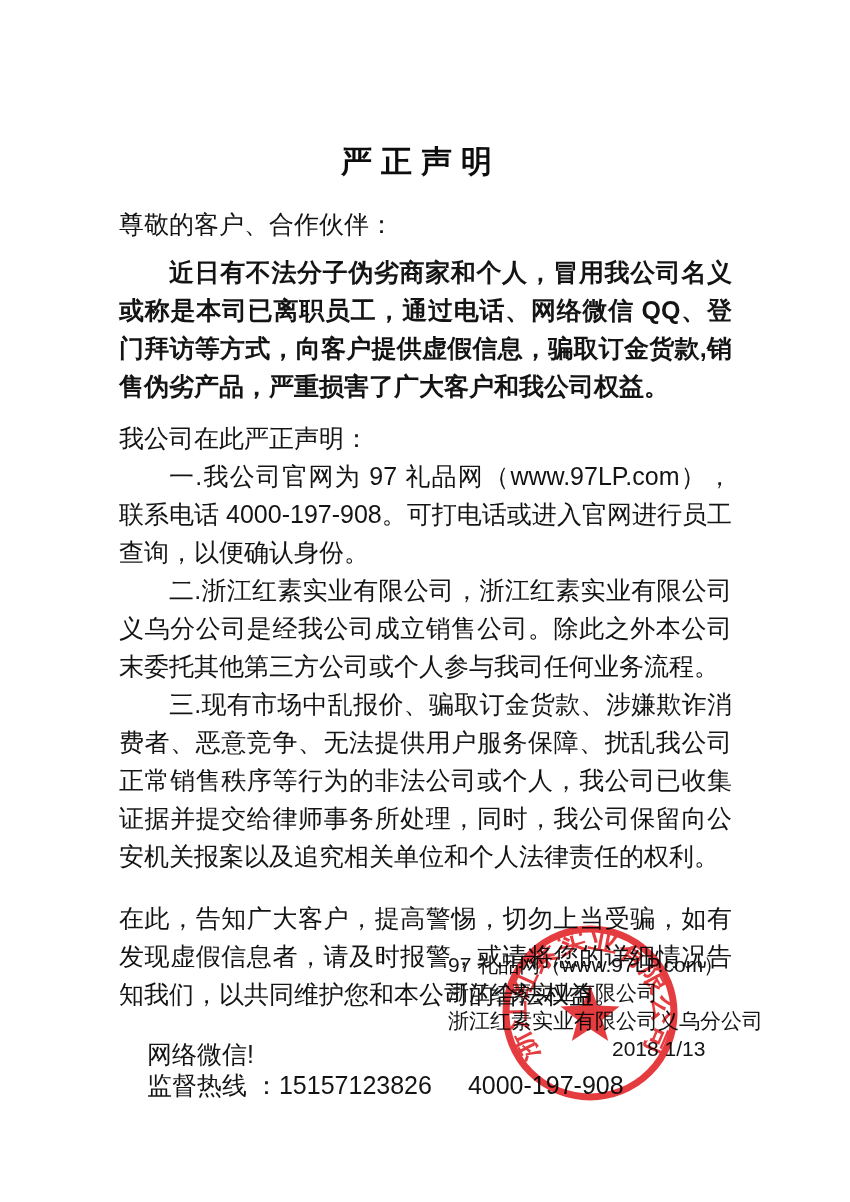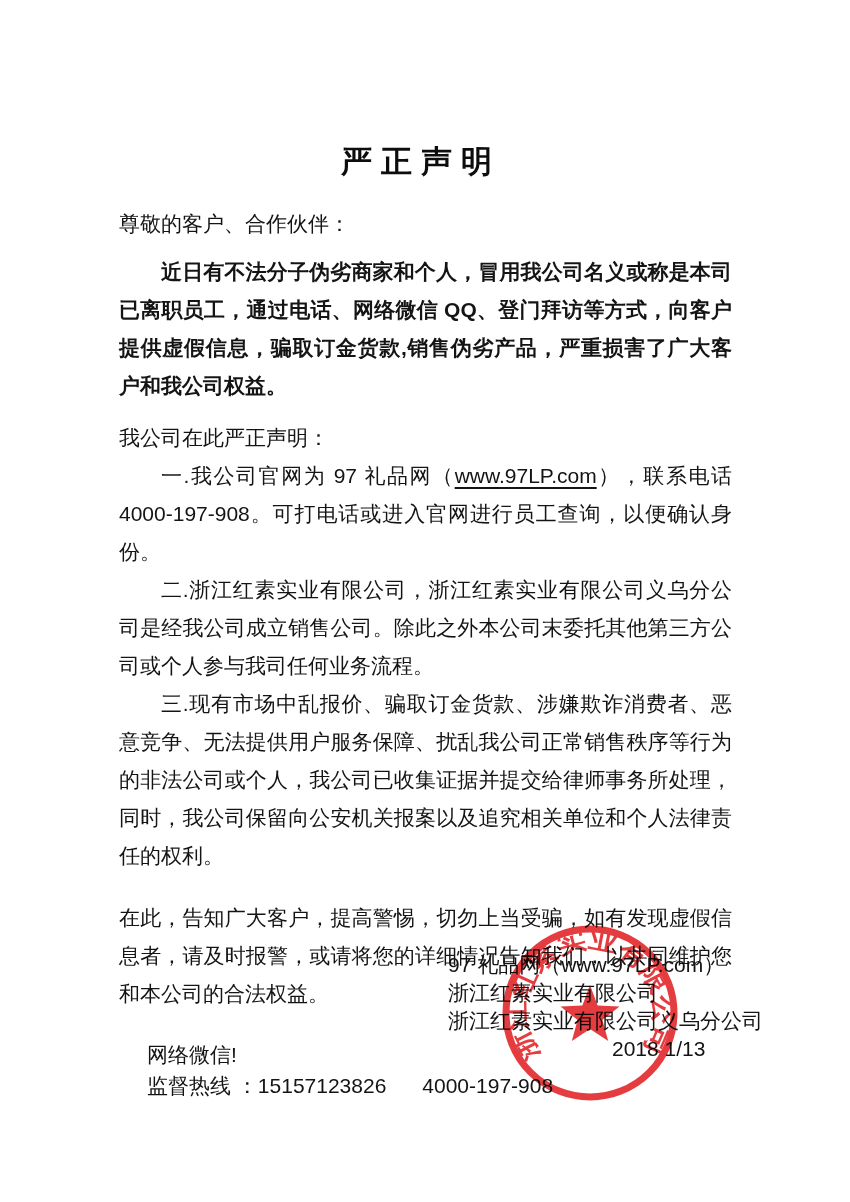--- a/index.html
+++ b/index.html
@@ -21,33 +21,33 @@
     text-align: center;
     font-size: 31px;
     font-weight: bold;
     letter-spacing: 9px;
     color: #0d0d0d;
   }
   .content {
     position: absolute;
     left: 119px; top: 205px;
     width: 613px;
-    font-size: 21px;
+    font-size: 25px;
     line-height: 38px;
     color: #141414;
   }
   .para {
     margin: 0;
     text-align: justify;
   }
   .indent { text-indent: 2em; }
   .greeting { margin-bottom: 10px; }
   .intro { margin-bottom: 14px; font-weight: bold; }
   .closing { margin-top: 24px; }
-  .url-underline { text-decoration: underline; text-underline-offset: 4px; }
+  .url-underline { text-underline-offset: 4px; }
   .sign-off {
     margin-top: 26px;
     margin-left: 28px;
     line-height: 31px;
   }
   .sign-off .line { white-space: pre-wrap; }
   .hotline-number2 { margin-left: 36px; }
   .signature {
     position: absolute;
     left: 448px; top: 951px;

